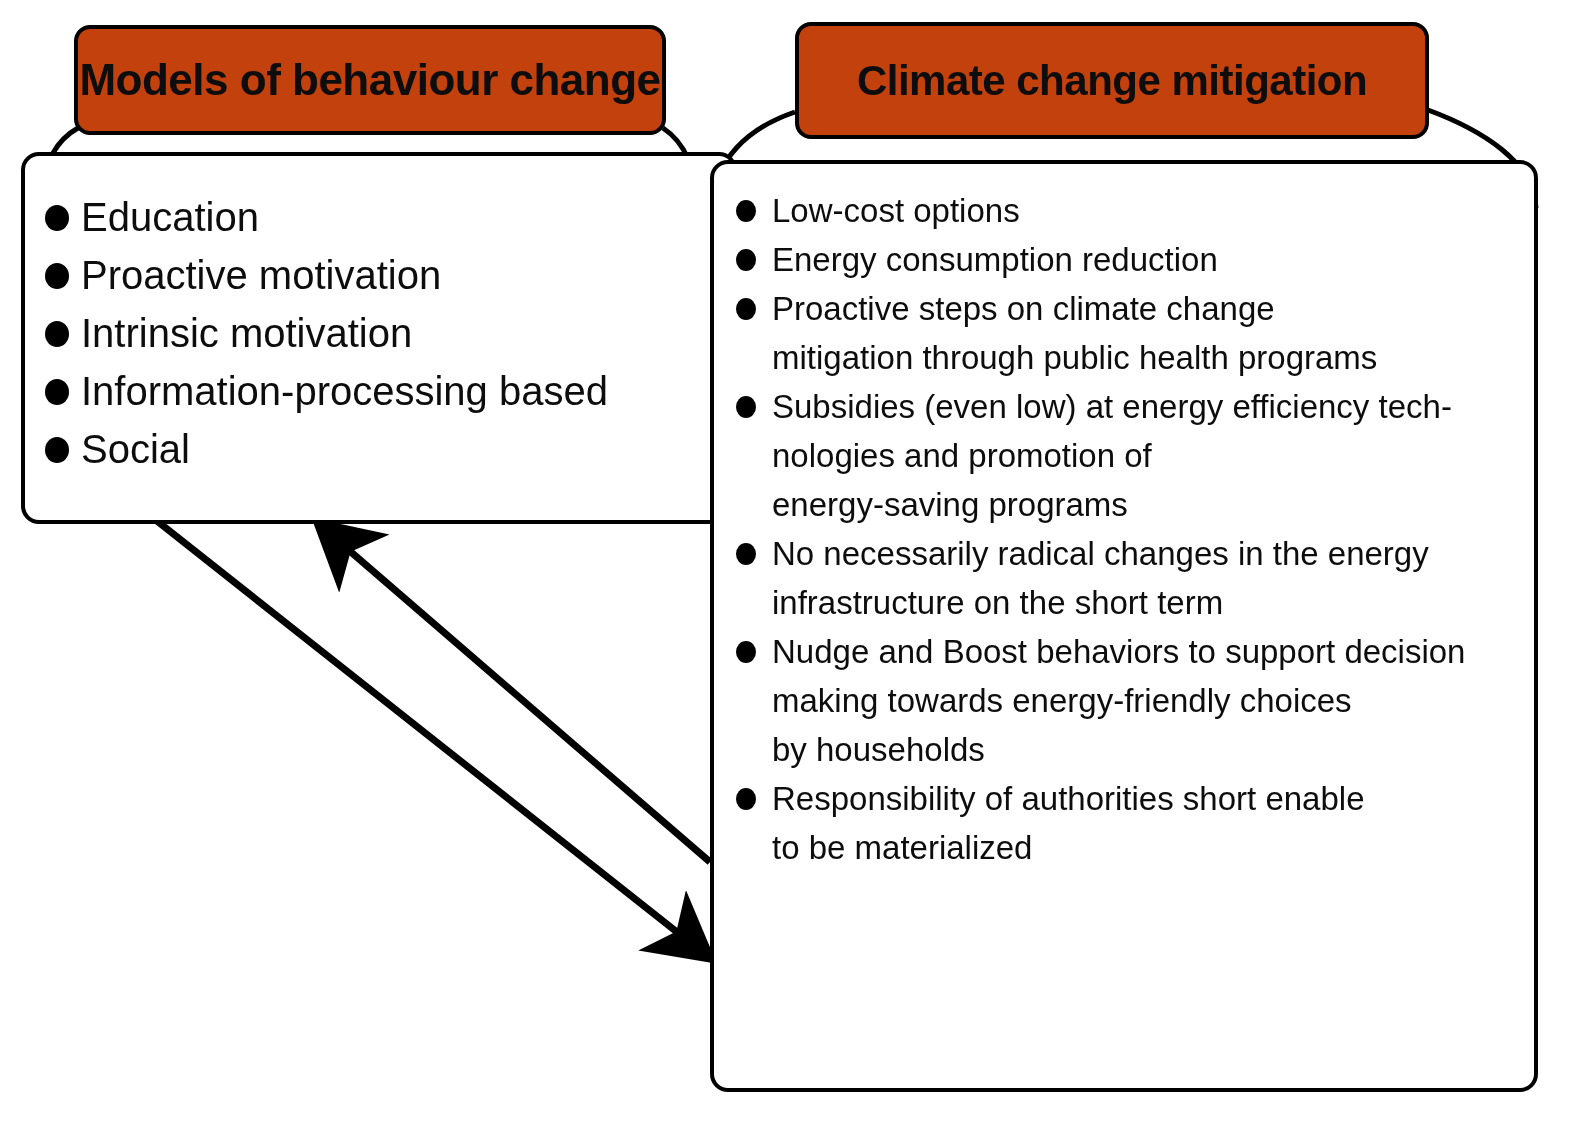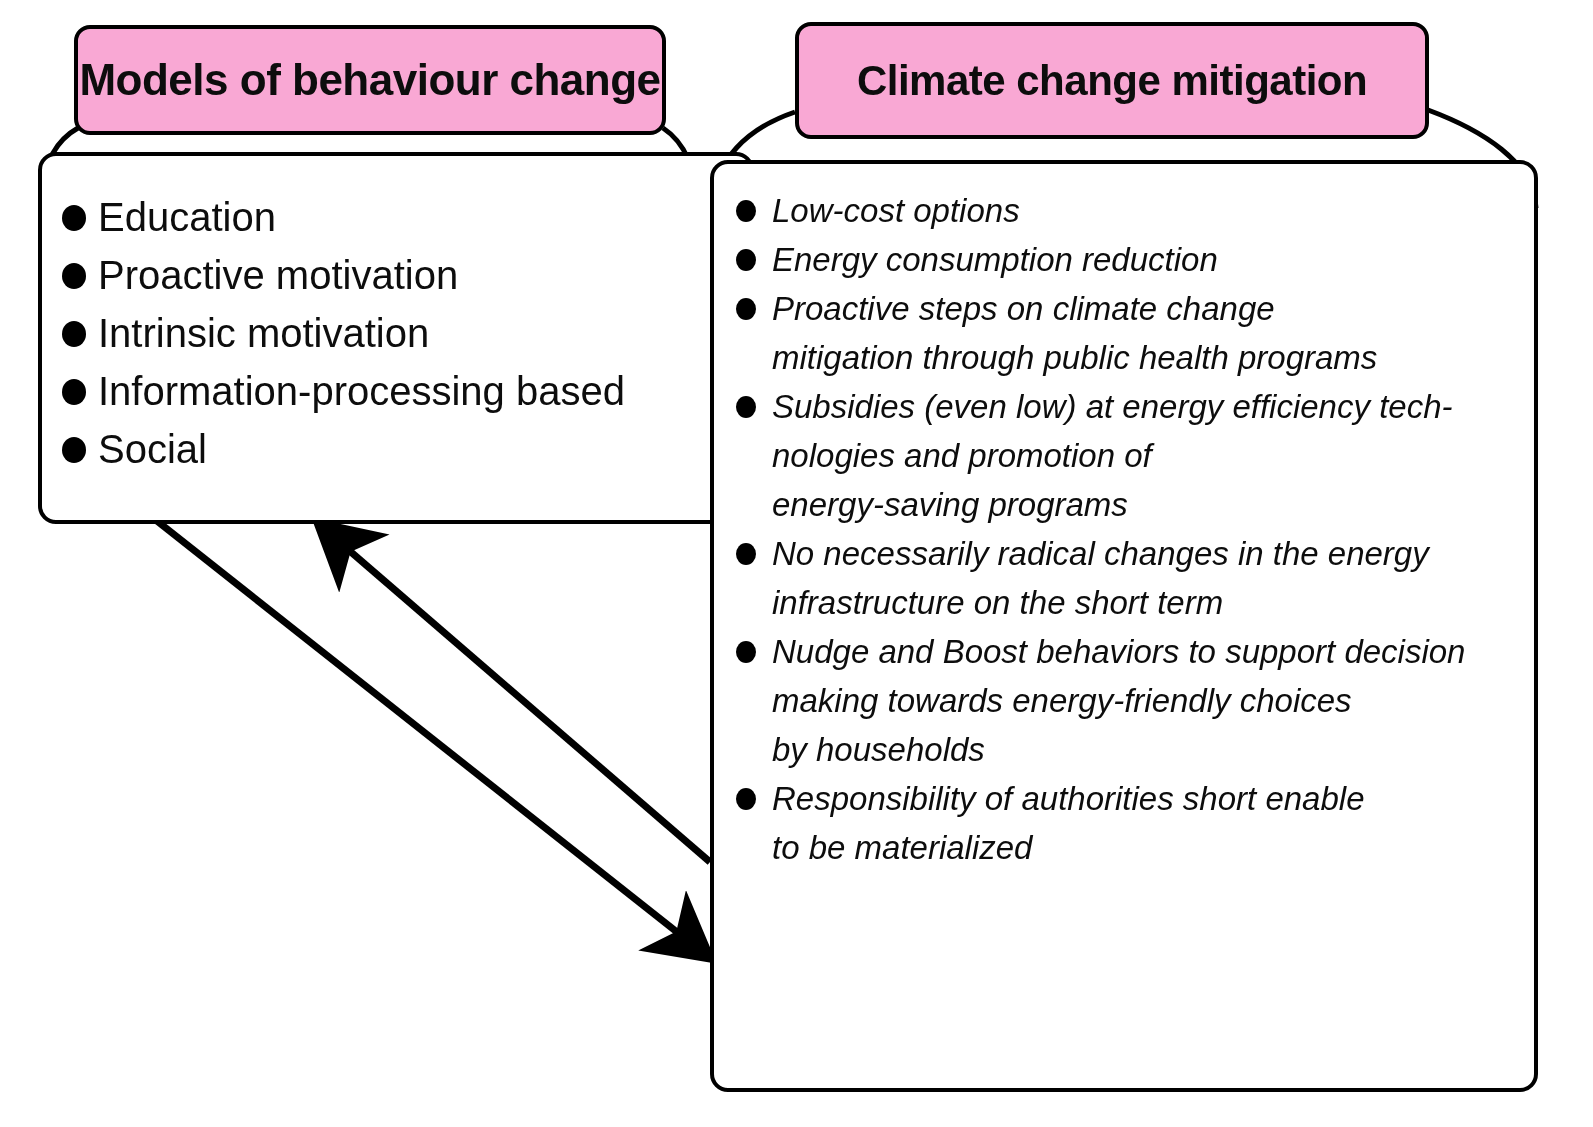--- a/index.html
+++ b/index.html
@@ -33,21 +33,21 @@
     left: 0;
     top: 0;
     width: 1593px;
     height: 1127px;
   }
 
   
   .title-box {
     position: absolute;
     box-sizing: border-box;
-    background: #f9a8d4;
+    background: #c2410c;
     border: 4px solid #000000;
     border-radius: 16px;
     display: flex;
     align-items: center;
     justify-content: center;
     z-index: 4;
     text-align: center;
   }
   .title-box .title-text {
     font-weight: bold;
@@ -76,21 +76,21 @@
   
   .content-box {
     position: absolute;
     box-sizing: border-box;
     background: #ffffff;
     border: 4px solid #000000;
     border-radius: 18px;
     z-index: 3;
   }
   #box-left {
-    left: 38px;
+    left: 21px;
     top: 152px;
     width: 716px;
     height: 372px;
   }
   #box-right {
     left: 710px;
     top: 160px;
     width: 828px;
     height: 932px;
   }
@@ -128,21 +128,20 @@
   }
   #list-left li .dot {
     width: 24px;
     height: 26px;
     top: 17px;
   }
 
   
   #list-right {
     padding: 22px 16px 0 12px;
-    font-style: italic;
   }
   #list-right li {
     font-size: 33px;
     line-height: 49px;
     margin-bottom: 0px;
   }
   #list-right li .dot {
     width: 20px;
     height: 22px;
     top: 14px;

